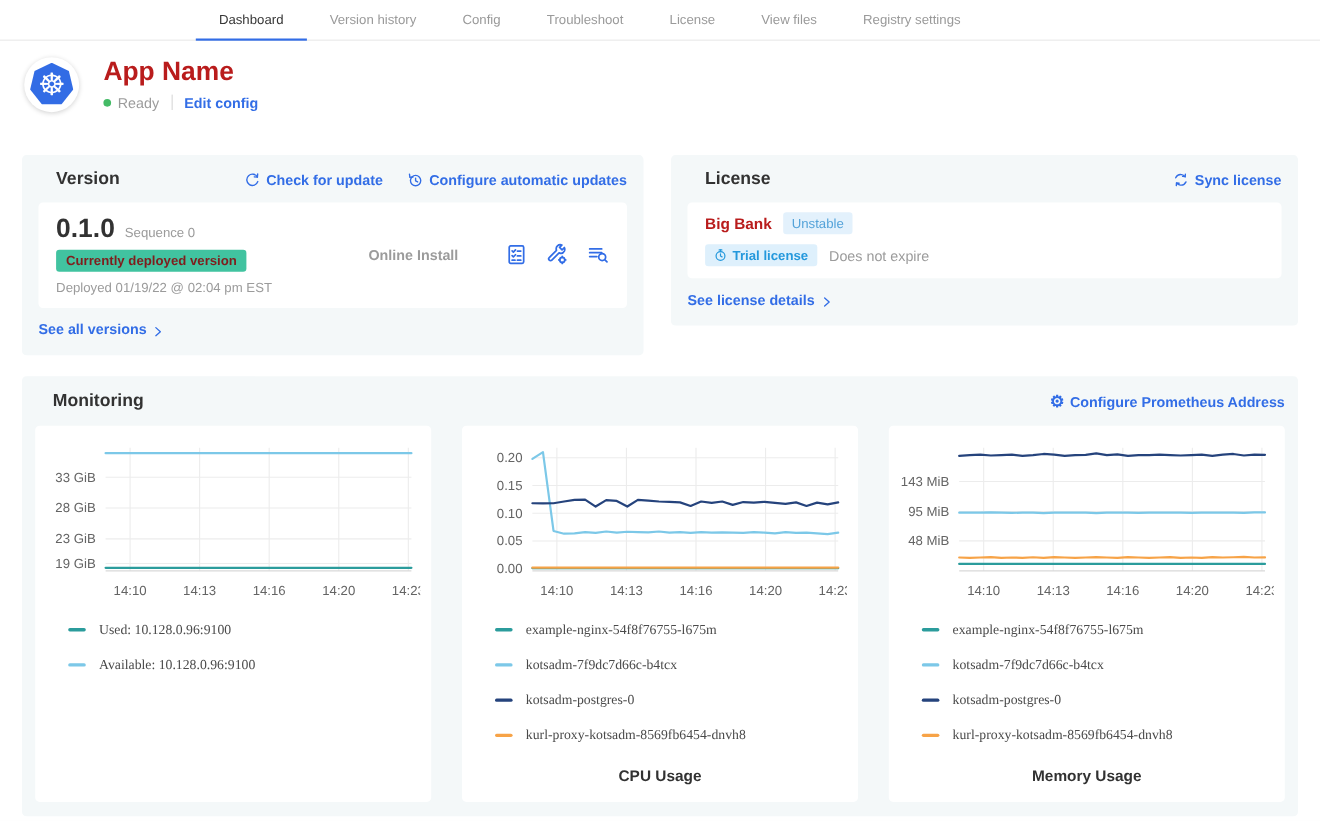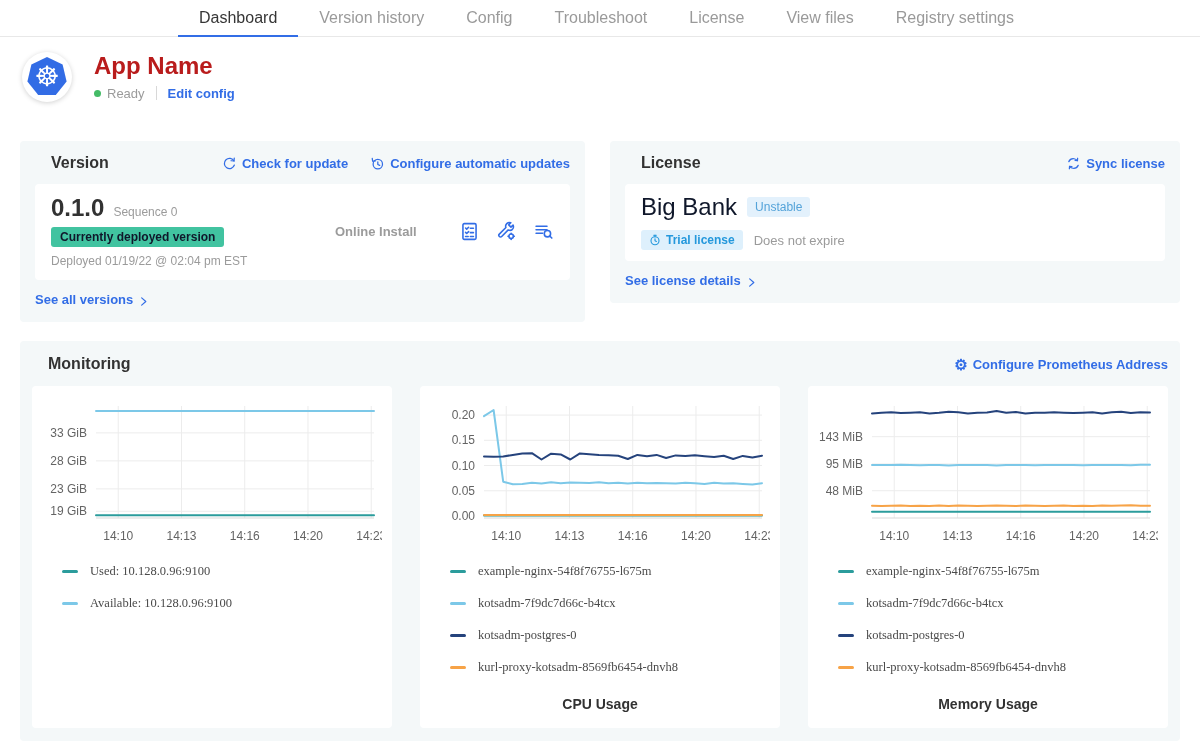--- a/index.html
+++ b/index.html
@@ -2,21 +2,21 @@
 <html><head>
 <meta charset="utf-8">
 <style>
   * { box-sizing: border-box; margin: 0; padding: 0; }
   html,body { width:1200px; height:746px; overflow:hidden; background:#fff;
     font-family:"Liberation Sans", sans-serif; color:#323232; }
 
   
   .topnav { height:37px; display:flex; align-items:stretch; padding-left:178px;
     border-bottom:1px solid #e8e8e8; background:#fff; }
-  .tab { display:flex; align-items:center; padding:0 21px; font-size:16px;
+  .tab { display:flex; align-items:center; padding:0 21px; font-size:12px;
     color:#9a9a9a; cursor:pointer; border-bottom:2px solid transparent; margin-bottom:-1px; }
   .tab.active { color:#363636; font-weight:500; border-bottom:2px solid #326de6; }
 
   
   .app-header { display:flex; padding:15px 0 0 22px; gap:22px; height:104px; }
   .app-icon-wrap { width:50px; height:50px; border-radius:50%; background:#fff;
     box-shadow:0 1px 5px rgba(0,0,0,.18); display:flex; align-items:center; justify-content:center; }
   .k8s-hept { width:40px; height:40px; background:#326ce5; display:flex; align-items:center;
     justify-content:center;
     clip-path:polygon(50% 0%, 89% 19%, 99% 61%, 72% 95%, 28% 95%, 1% 61%, 11% 19%); }
@@ -37,31 +37,31 @@
   .card-head { display:flex; justify-content:space-between; align-items:center; }
   .card-head h2 { font-size:16px; font-weight:700; color:#323232;margin-left:16px; }
   .head-actions { display:flex; gap:22px; }
   .inner-white { background:#fff; border-radius:4px; margin-top:12px;gap:36px; }
 
   .version-inner { display:flex; align-items:center; padding:10px 16px 12px; }
   .v-left { width:232px; }
   .v-row { display:flex; align-items:baseline; }
   .v-num { font-size:24px; font-weight:700; color:#323232; }
   .v-seq { font-size:12px; color:#9b9b9b; margin-left:9px; }
-  .badge-green { display:inline-block; margin-top:5px; background:#41c3a0; color:#0f172a;
+  .badge-green { display:inline-block; margin-top:5px; background:#41c3a0; color:#7f1d1d;
     font-size:12px; font-weight:700; padding:3px 9px; border-radius:3px; }
   .v-deployed { margin-top:7px; font-size:12px; color:#9b9b9b; }
   .v-mid { font-size:13px; font-weight:700; color:#9b9b9b; margin-left:16px; }
   .v-icons { margin-left:auto; display:flex; gap:16px; align-items:center; }
   .icon-btn { color:#326de6; cursor:pointer; display:flex; }
   .see-link { margin-top:12px;align-items:flex-end; }
 
   .license-inner { padding:9px 16px 11px; }
   .l-row1 { display:flex; align-items:center; }
-  .l-name { font-size:24px; font-weight:400; color:#0f172a; }
+  .l-name { font-size:14px; font-weight:700; color:#b91c1c; }
   .badge-channel { margin-left:10px; background:#e3f1fc; color:#54a3d9; font-size:12px;
     padding:3px 8px; border-radius:3px; }
   .l-row2 { display:flex; align-items:center; margin-top:9px; }
   .badge-trial { display:inline-flex; align-items:center; gap:5px; background:#def0fc;
     color:#2498dc; font-size:12px; font-weight:700; padding:3px 8px; border-radius:3px; }
   .l-expiry { margin-left:11px; font-size:13px; color:#9b9b9b; }
 
   
   .monitoring { margin:19px 20px 0; background:#f4f8f9; border-radius:4px;
     padding:14px 12px 16px; height:400px; }

